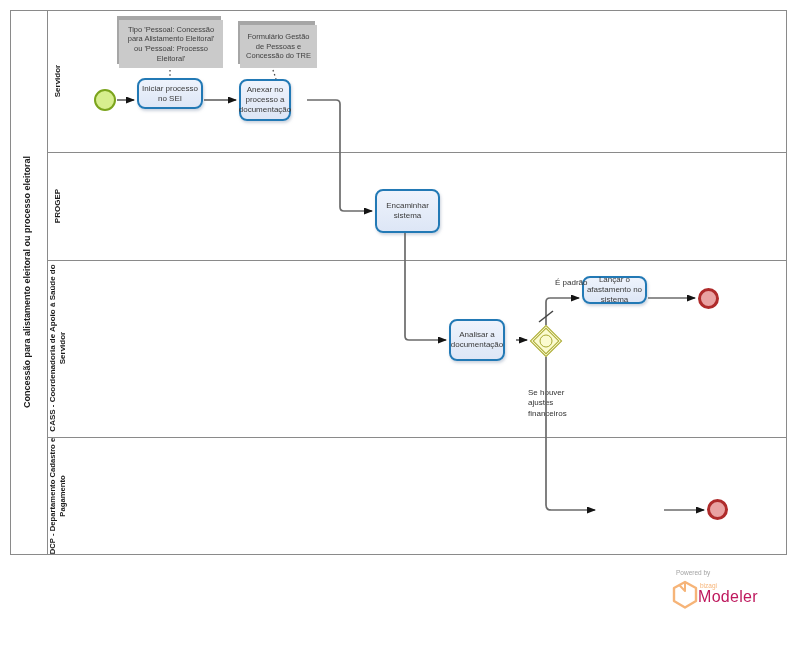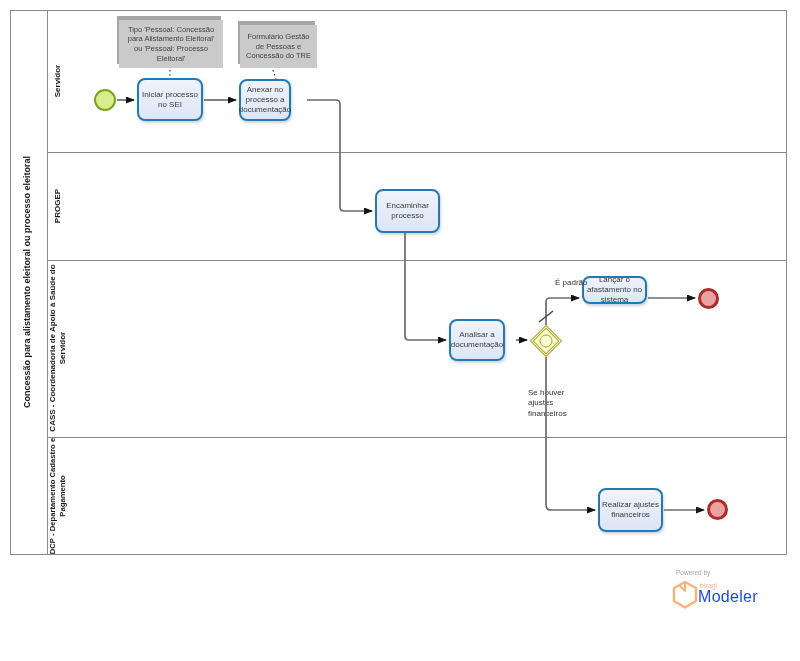--- a/index.html
+++ b/index.html
@@ -99,21 +99,21 @@
 
   
   #connectors {
     position:absolute; left:0; top:0; width:800px; height:661px;
     pointer-events:none;
   }
 
   
   .powered-by { position:absolute; left:676px; top:569px; font-size:6.5px; color:#a3a3a3; }
   .brand-small { position:absolute; left:700px; top:582px; font-size:6.5px; color:#f6b478; }
-  .brand-large { position:absolute; left:698px; top:588px; font-size:16px; color:#1d4ed8; font-weight:500; letter-spacing:0.3px; }
+  .brand-large { position:absolute; left:698px; top:588px; font-size:16px; color:#be185d; font-weight:500; letter-spacing:0.3px; }
   .brand-icon { position:absolute; left:672px; top:580px; }
 </style>
 </head>
 <body>
 
 <div id="canvas">
 
   <div class="pool-border"></div>
   <div class="pool-band-divider"></div>
   <div class="lane-divider" style="top:152px;"></div>
@@ -131,37 +131,34 @@
   <div class="rot-label lane-label" style="left:58px;top:348px;width:177px;">CASS - Coordenadoria de Apoio à Saúde do Servidor</div>
   <div class="rot-label lane-label" style="left:58px;top:496px;width:118px;font-size:7.7px;">DCP - Departamento Cadastro e Pagamento</div>
 
   <div class="annotation" style="left:119px;top:20px;width:104px;height:48px;">
     <span>Tipo 'Pessoal: Concessão para Alistamento Eleitoral' ou 'Pessoal: Processo Eleitoral'</span>
   </div>
   <div class="annotation" style="left:240px;top:25px;width:77px;height:43px;">
     <span>Formulário Gestão de Pessoas e Concessão do TRE</span>
   </div>
 
-  <div class="task" style="left:137px;top:78px;width:66px;height:43px;">
+  <div class="task" style="left:137px;top:78px;width:66px;height:31px;">
     <span>Iniciar processo no SEI</span>
   </div>
   <div class="task" style="left:239px;top:79px;width:52px;height:42px;border-radius:8px;">
     <span>Anexar no processo a documentação</span>
   </div>
   <div class="task" style="left:375px;top:189px;width:65px;height:44px;">
-    <span>Encaminhar processo</span>
+    <span>Encaminhar sistema</span>
   </div>
   <div class="task" style="left:449px;top:319px;width:56px;height:42px;">
     <span>Analisar a documentação</span>
   </div>
   <div class="task" style="left:582px;top:276px;width:65px;height:28px;">
     <span>Lançar o afastamento no sistema</span>
-  </div>
-  <div class="task" style="left:598px;top:488px;width:65px;height:44px;">
-    <span>Realizar ajustes financeiros</span>
   </div>
 
   <div class="event-start"></div>
   <div class="event-end" style="left:698px;top:288px;"></div>
   <div class="event-end" style="left:707px;top:499px;"></div>
 
   <div class="gateway"></div>
   <div class="gateway-circle" style="left:546px;top:341px;position:absolute;"></div>
 
   <div class="flow-label" style="left:526px;top:278px;">É padrão</div>

